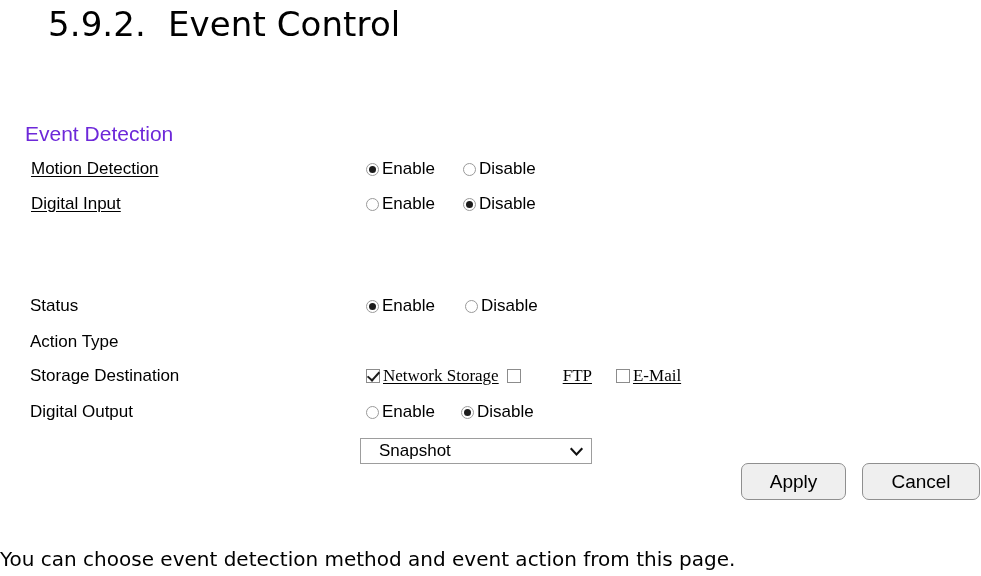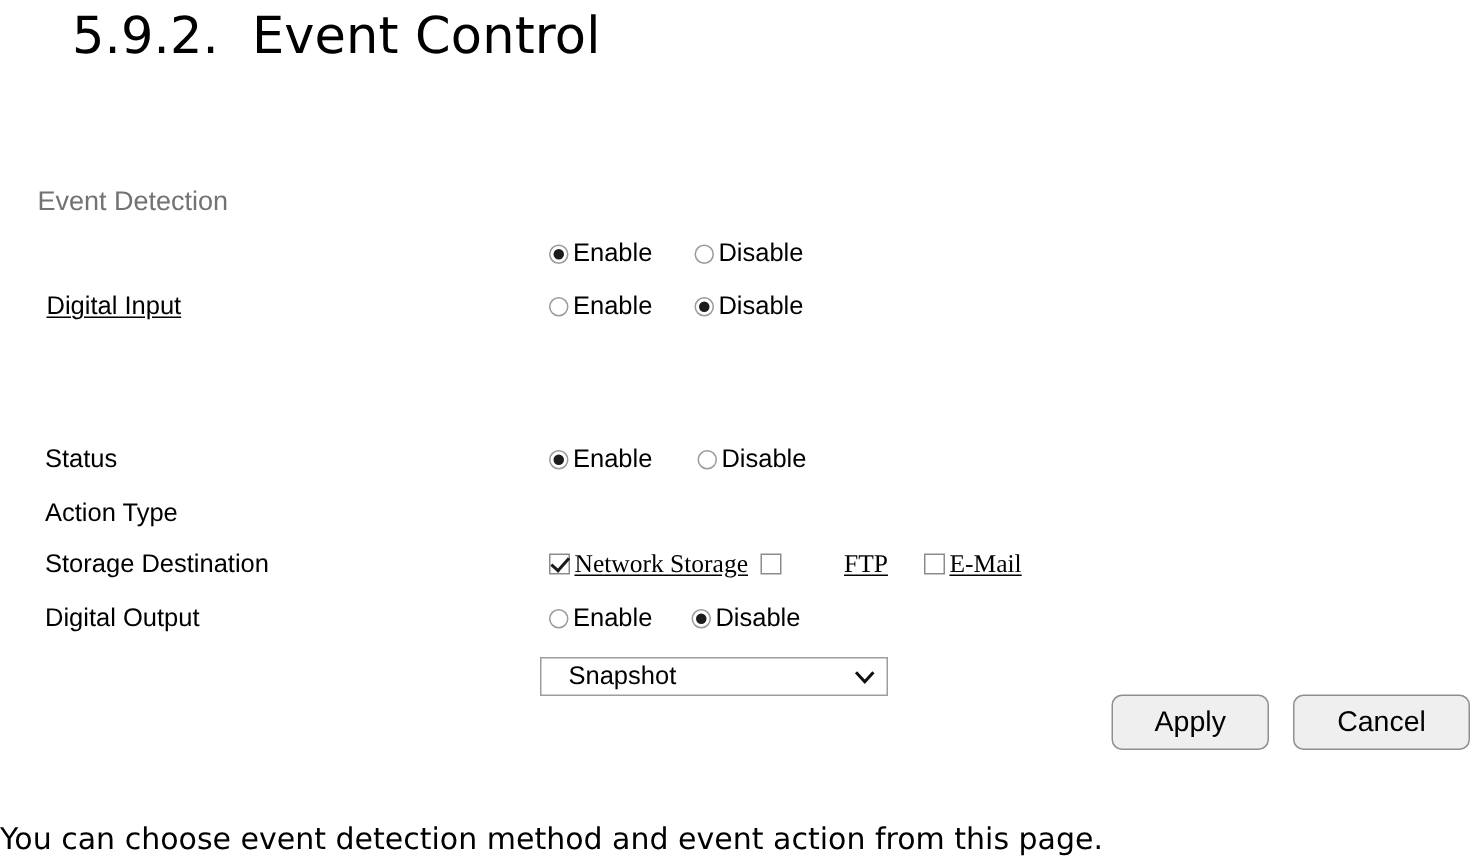--- a/index.html
+++ b/index.html
@@ -40,24 +40,24 @@
     position: absolute;
     left: 0;
     top: 110px;
     width: 981px;
     height: 410px;
   }
 
   .section-head {
     position: absolute;
     font-family: "Liberation Sans", sans-serif;
-    font-size: 18px;
+    font-size: 21px;
     font-weight: 400;
     line-height: 24px;
-    color: #737373;
+    color: #6d28d9;
     white-space: nowrap;
   }
   .section-head.link {
     text-decoration: underline;
     text-underline-offset: 3px;
   }
 
   .row-label {
     position: absolute;
     font-family: "Liberation Sans", sans-serif;
@@ -214,20 +214,21 @@
 <body>
 
 <div class="doc-title">
   <span class="num">5.9.2.</span><span>Event Control</span>
 </div>
 
 <div class="panel">
 
   <div class="section-head" style="left:25px; top:12px;">Event Detection</div>
 
+  <div class="row-label link" style="left:31px; top:49px;">Motion Detection</div>
 
   <div class="ctrl-row" style="left:366px; top:49px;">
     <span class="opt">
       <span class="radio on"></span>
       <span class="opt-label">Enable</span>
     </span>
     <span class="opt" style="margin-left:28px;">
       <span class="radio"></span>
       <span class="opt-label">Disable</span>
     </span>

